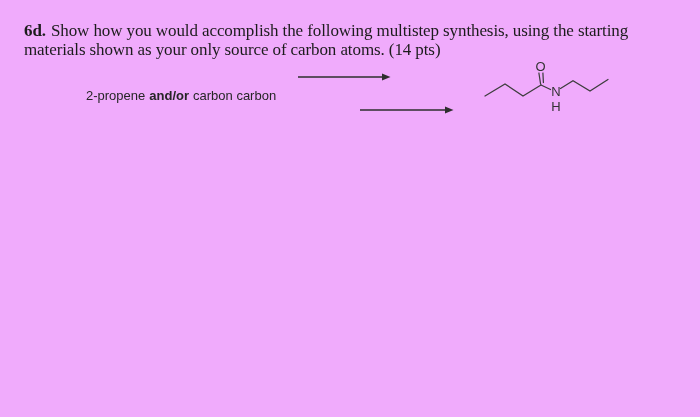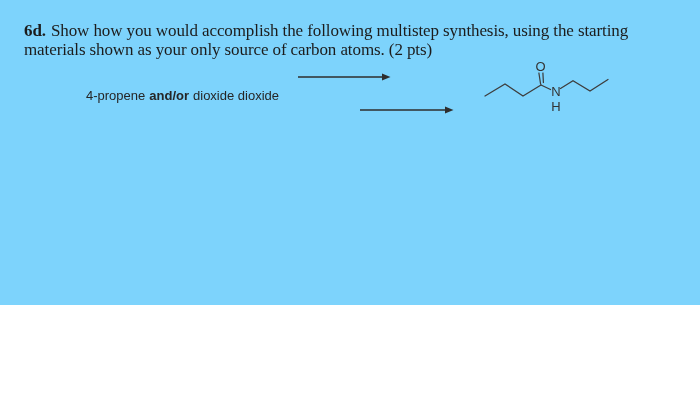--- a/index.html
+++ b/index.html
@@ -2,22 +2,22 @@
 <html><head>
 <meta charset="utf-8">
 <style>
   html, body {
     margin: 0;
     padding: 0;
   }
   .page {
     position: relative;
     width: 700px;
-    height: 305px;
-    background: #7dd3fc;
+    height: 417px;
+    background: #f0abfc;
     overflow: hidden;
     font-family: "Liberation Serif", serif;
   }
   .question {
     position: absolute;
     left: 24px;
     top: 21px;
     width: 660px;
     font-size: 17px;
     line-height: 19px;
@@ -80,26 +80,26 @@
 </head>
 <body>
 
 <div class="page">
 
   <div class="question">
     <div class="q-line">
       <span class="q-number">6d.</span><span>Show how you would accomplish the following multistep synthesis, using the starting</span>
     </div>
     <div class="q-line">
-      <span>materials shown as your only source of carbon atoms. (2 pts)</span>
+      <span>materials shown as your only source of carbon atoms. (14 pts)</span>
     </div>
   </div>
 
   <div class="starting-material">
-    <span class="sm-part">4-propene</span><span class="sm-part sm-conjunction">and/or</span><span class="sm-part">dioxide dioxide</span>
+    <span class="sm-part">2-propene</span><span class="sm-part sm-conjunction">and/or</span><span class="sm-part">carbon carbon</span>
   </div>
 
   <svg class="arrow-svg arrow-1" width="100" height="14" viewBox="0 0 100 14">
     <line class="arrow-line" x1="2" y1="7" x2="86" y2="7"></line>
     <polygon class="arrow-head" points="86,3.6 94.5,7 86,10.4"></polygon>
   </svg>
 
   <svg class="arrow-svg arrow-2" width="100" height="14" viewBox="0 0 100 14">
     <line class="arrow-line" x1="2" y1="7" x2="87" y2="7"></line>
     <polygon class="arrow-head" points="87,3.6 95.5,7 87,10.4"></polygon>

